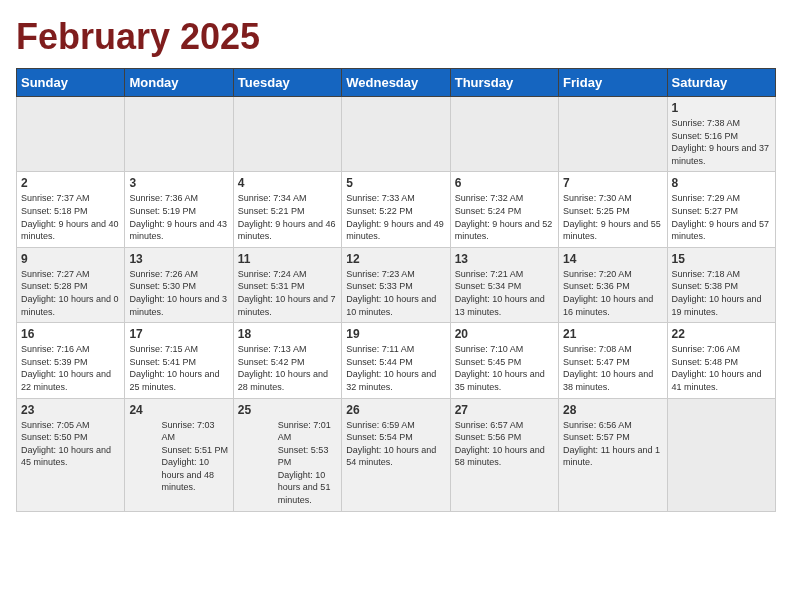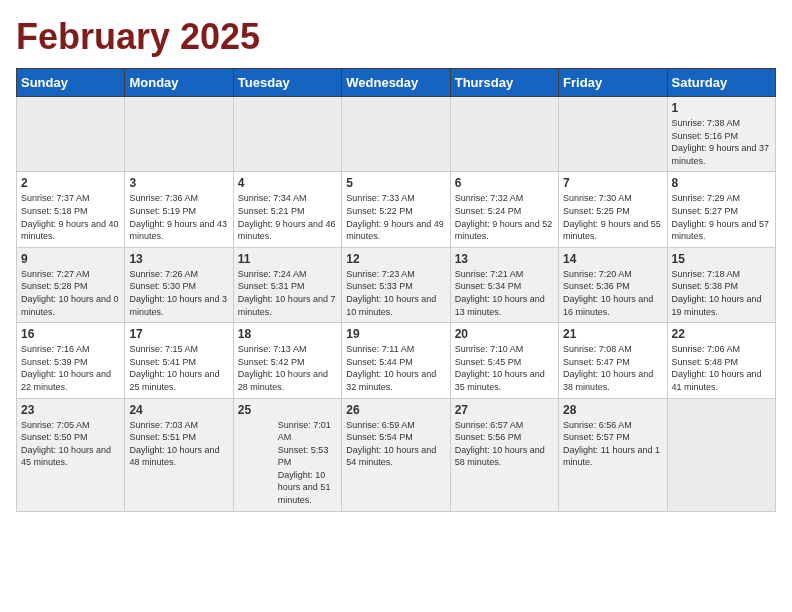--- a/index.html
+++ b/index.html
@@ -267,21 +267,21 @@
       </tr>
       <tr class="row-shaded">
         <td>
           <span class="day-number">23</span>
           <div class="day-info" style="white-space: pre-line;">Sunrise: 7:05 AM
 Sunset: 5:50 PM
 Daylight: 10 hours and 45 minutes.</div>
         </td>
         <td>
           <span class="day-number">24</span>
-          <div class="day-info" style="white-space: pre-line;">Sunrise: 7:03 AM
+          <div class="day-info" style="white-space: pre-line; margin-left: 32px;">Sunrise: 7:03 AM
 Sunset: 5:51 PM
 Daylight: 10 hours and 48 minutes.</div>
         </td>
         <td>
           <span class="day-number">25</span>
           <div class="day-info" style="white-space: pre-line; margin-left: 40px;">Sunrise: 7:01 AM
 Sunset: 5:53 PM
 Daylight: 10 hours and 51 minutes.</div>
         </td>
         <td>

